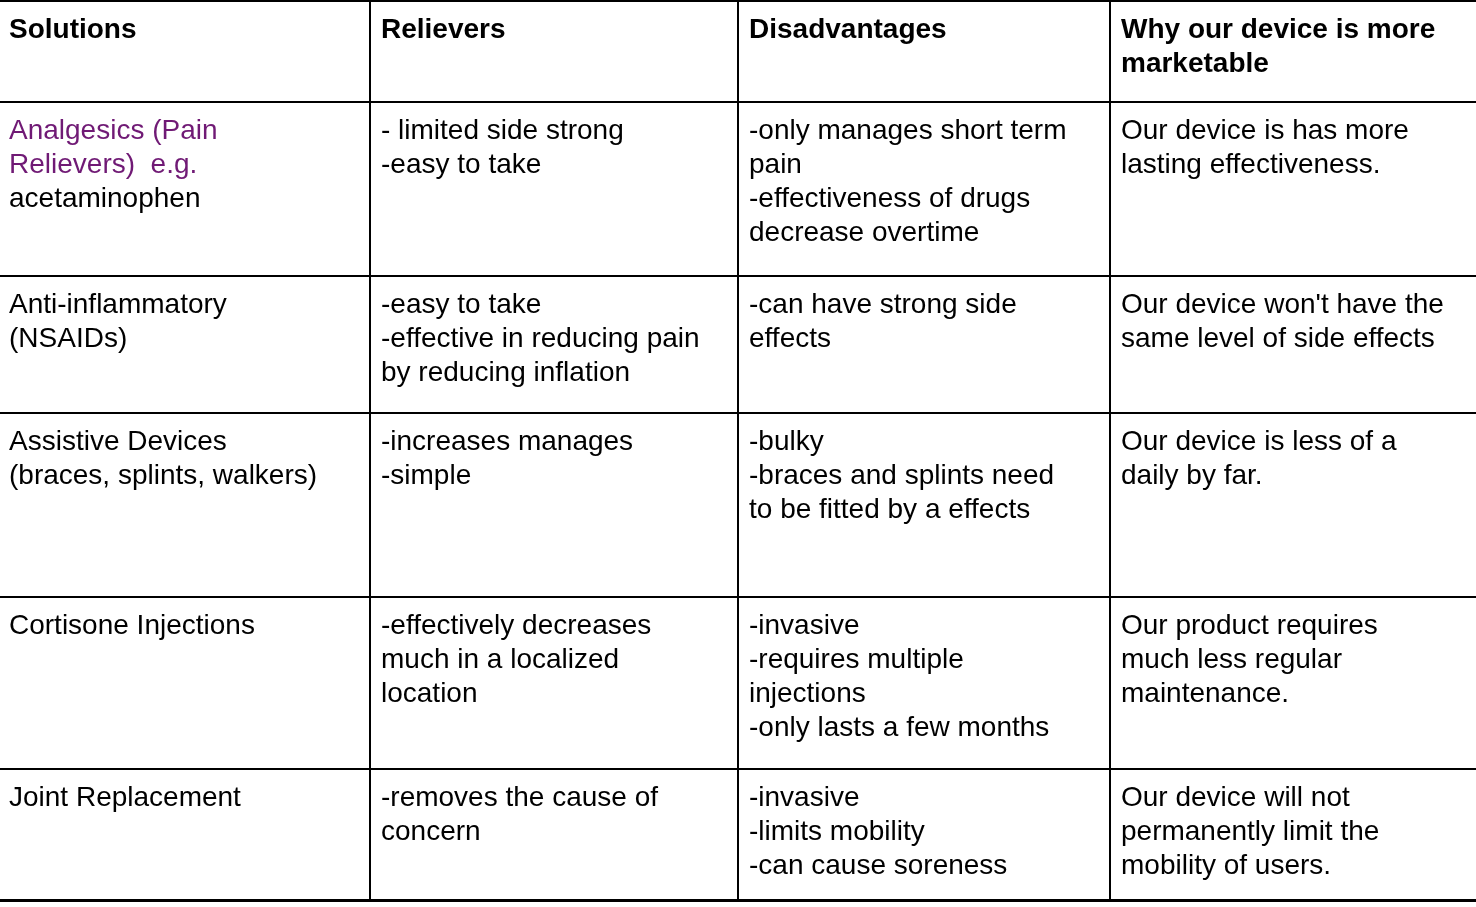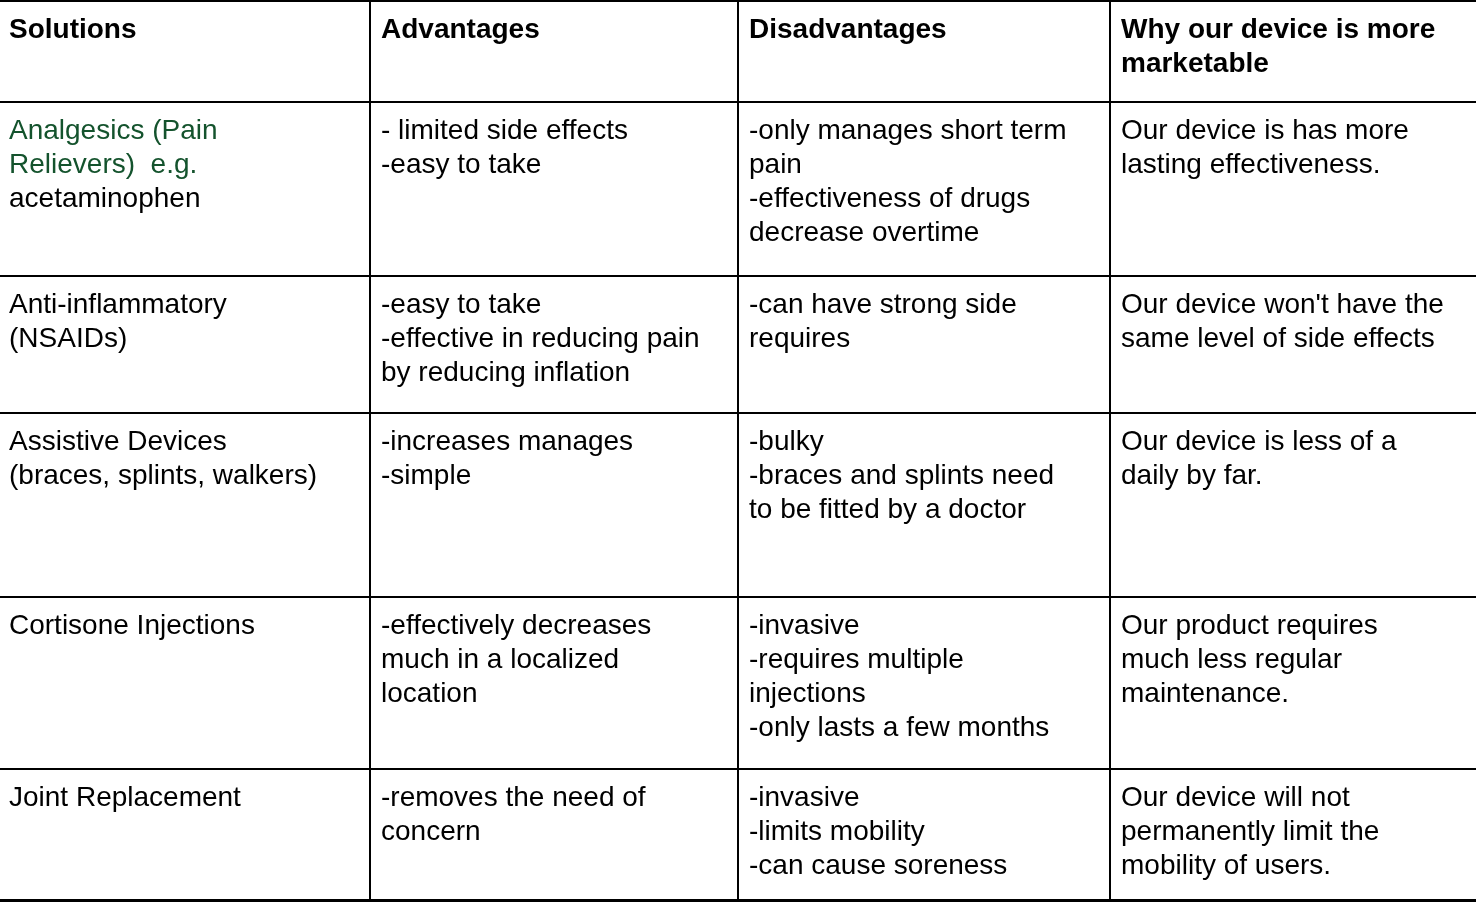--- a/index.html
+++ b/index.html
@@ -33,92 +33,92 @@
     font-weight: normal;
   }
   .doc-table tr.header-row th {
     border-top: 2px solid #000000;
     font-weight: bold;
   }
   .doc-table tr.last-row td {
     border-bottom: 3px solid #000000;
   }
   .muted {
-    color: #14532d;
+    color: #701a75;
   }
 </style>
 </head>
 <body>
 
 <table class="doc-table">
   <colgroup>
     <col style="width:372px">
     <col style="width:368px">
     <col style="width:372px">
     <col style="width:370px">
   </colgroup>
   <tbody>
     <tr class="header-row" style="height:101px">
       <th>Solutions</th>
-      <th>Advantages</th>
+      <th>Relievers</th>
       <th>Disadvantages</th>
       <th>Why our device is more
 marketable</th>
     </tr>
     <tr style="height:174px">
       <td><span class="muted">Analgesics (Pain
 Relievers)  e.g.
 </span><span>acetaminophen</span></td>
-      <td>- limited side effects
+      <td>- limited side strong
 -easy to take</td>
       <td>-only manages short term
 pain
 -effectiveness of drugs
 decrease overtime</td>
       <td>Our device is has more
 lasting effectiveness.</td>
     </tr>
     <tr style="height:137px">
       <td>Anti-inflammatory
 (NSAIDs)</td>
       <td>-easy to take
 -effective in reducing pain
 by reducing inflation</td>
       <td>-can have strong side
-requires</td>
+effects</td>
       <td>Our device won't have the
 same level of side effects</td>
     </tr>
     <tr style="height:184px">
       <td>Assistive Devices
 (braces, splints, walkers)</td>
       <td>-increases manages
 -simple</td>
       <td>-bulky
 -braces and splints need
-to be fitted by a doctor</td>
+to be fitted by a effects</td>
       <td>Our device is less of a
 daily by far.</td>
     </tr>
     <tr style="height:172px">
       <td>Cortisone Injections</td>
       <td>-effectively decreases
 much in a localized
 location</td>
       <td>-invasive
 -requires multiple
 injections
 -only lasts a few months</td>
       <td>Our product requires
 much less regular
 maintenance.</td>
     </tr>
     <tr class="last-row" style="height:131px">
       <td>Joint Replacement</td>
-      <td>-removes the need of
+      <td>-removes the cause of
 concern</td>
       <td>-invasive
 -limits mobility
 -can cause soreness</td>
       <td>Our device will not
 permanently limit the
 mobility of users.</td>
     </tr>
   </tbody>
 </table>

